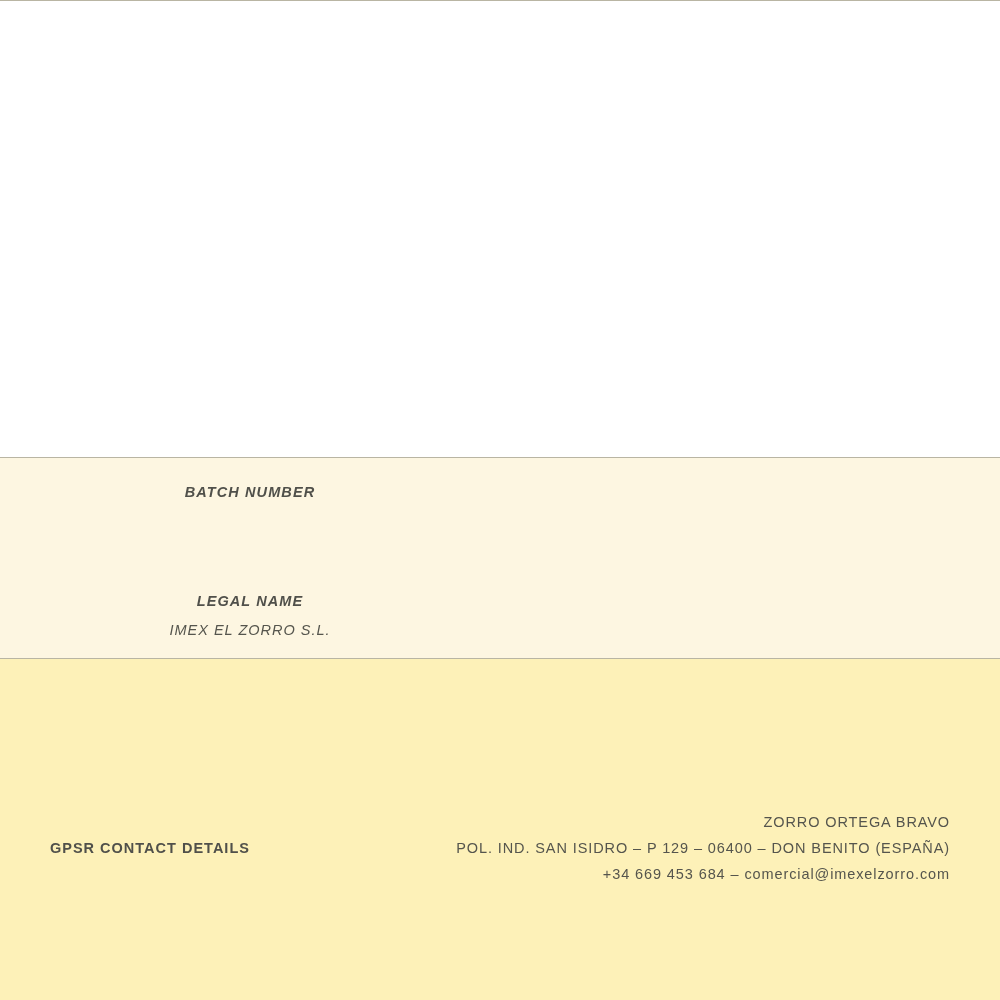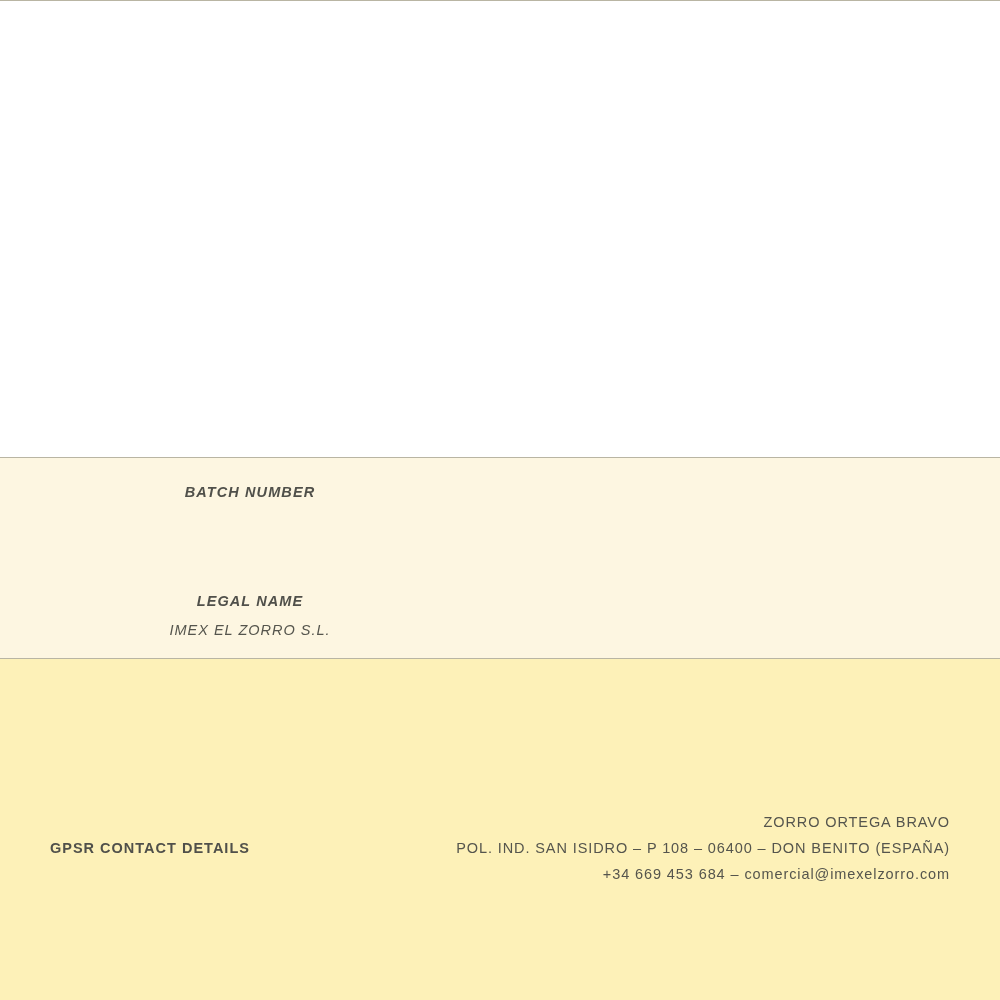--- a/index.html
+++ b/index.html
@@ -156,18 +156,18 @@
       </div>
     </div>
   </div>
 
   <div class="divider"></div>
 
   <div class="footer">
     <div class="footer-label">GPSR CONTACT DETAILS</div>
     <div class="footer-lines">
       <div>ZORRO ORTEGA BRAVO</div>
-      <div>POL. IND. SAN ISIDRO – P 108 – 06400 – DON BENITO (ESPAÑA)</div>
+      <div>POL. IND. SAN ISIDRO – P 129 – 06400 – DON BENITO (ESPAÑA)</div>
       <div>+34 669 453 684 – comercial@imexelzorro.com</div>
     </div>
   </div>
 
 </div>
 
 </body></html>

